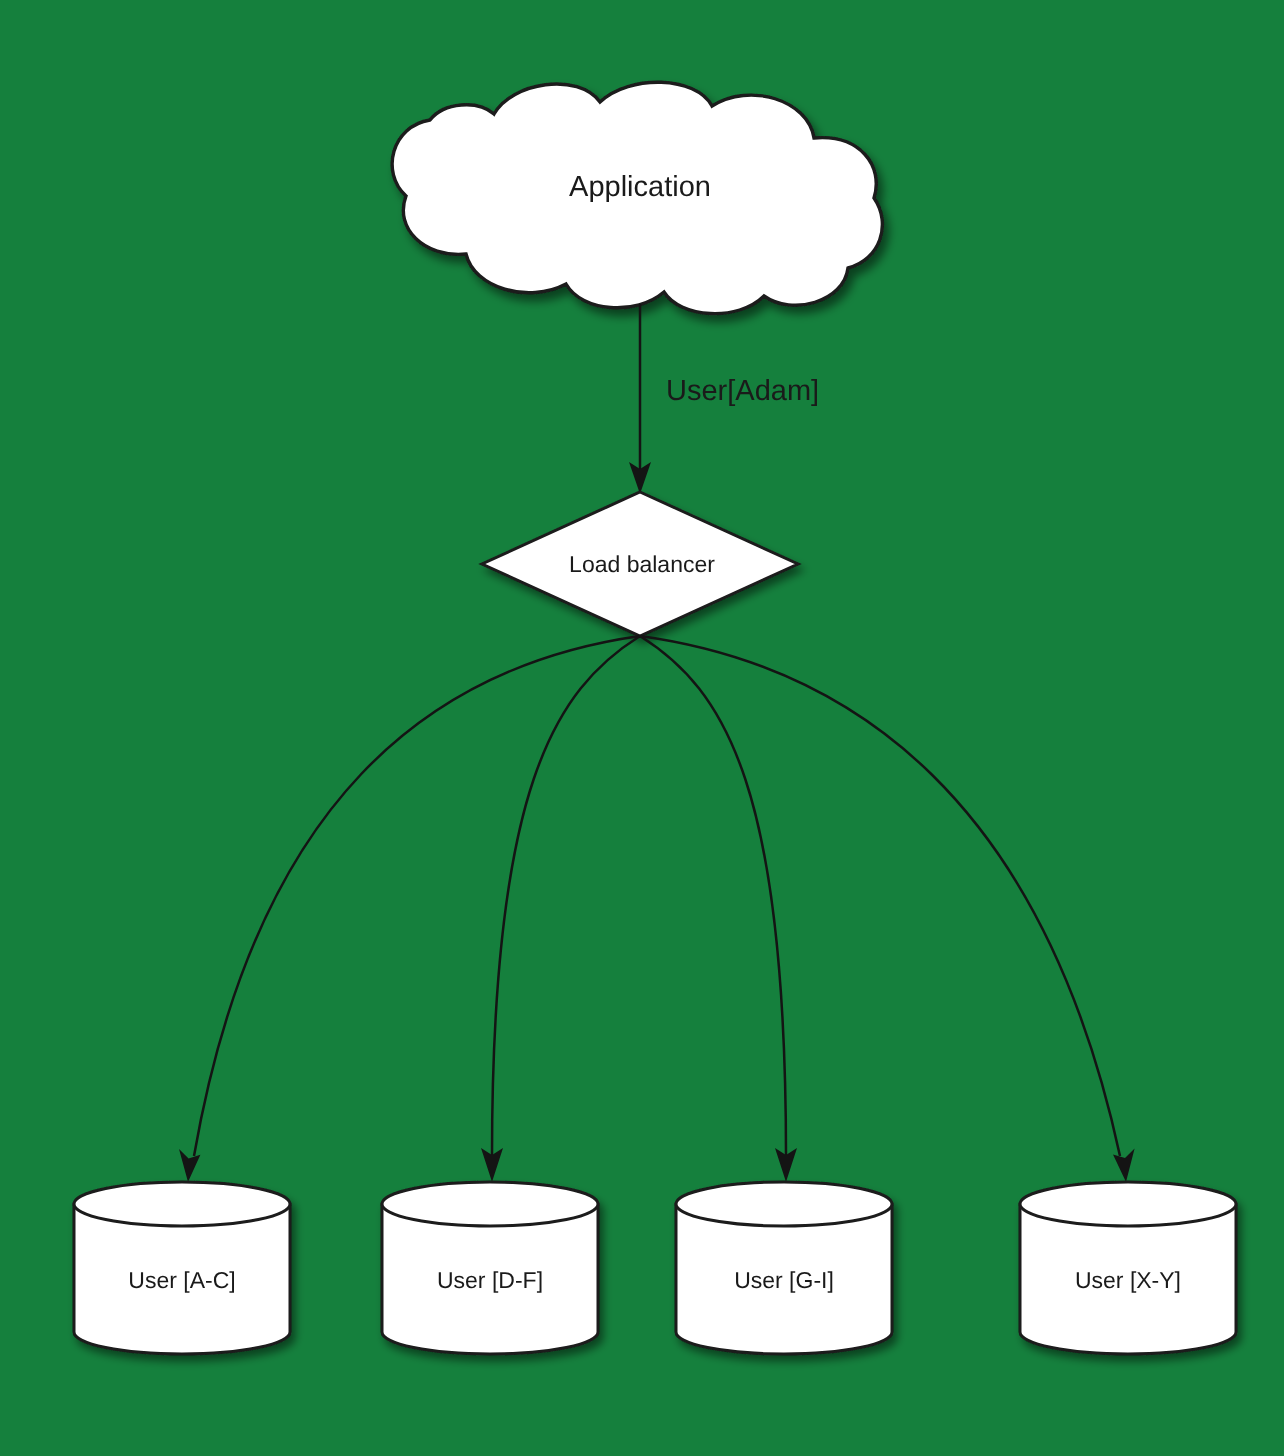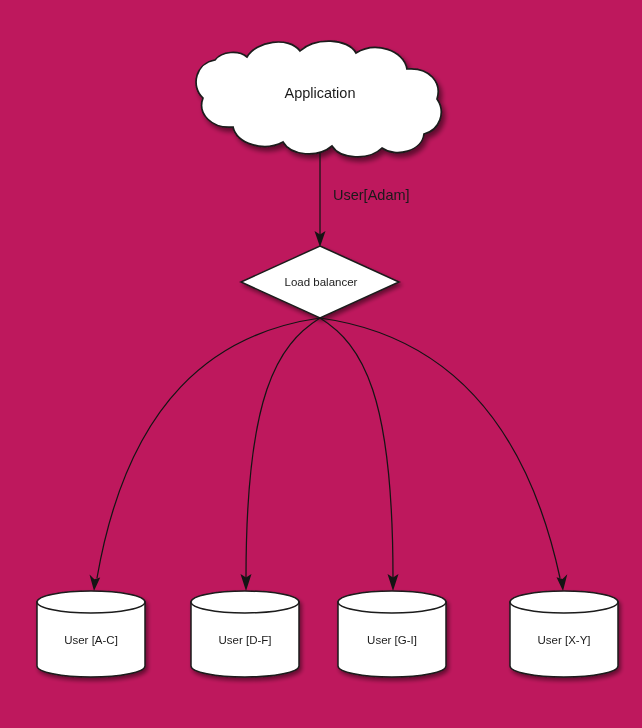--- a/index.html
+++ b/index.html
@@ -8,21 +8,21 @@
     background: #ffffff;
   }
   body {
     font-family: "Liberation Sans", sans-serif;
     -webkit-font-smoothing: antialiased;
   }
   #canvas {
     position: relative;
     width: 642px;
     height: 728px;
-    background: #be185d;
+    background: #15803d;
     overflow: hidden;
   }
   #diagram-svg {
     position: absolute;
     top: 0;
     left: 0;
     width: 642px;
     height: 728px;
   }
   .node-label {

